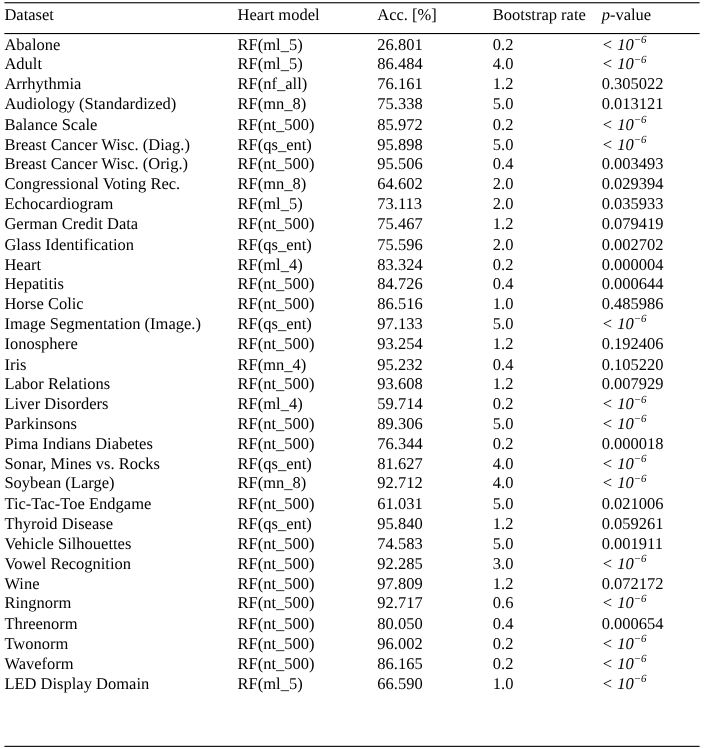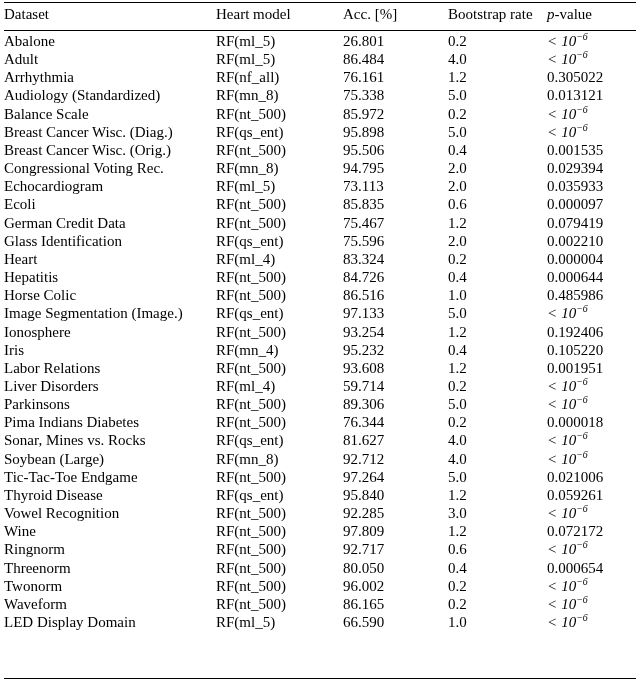--- a/index.html
+++ b/index.html
@@ -174,56 +174,49 @@
           <td>RF(qs_ent)</td>
           <td>95.898</td>
           <td>5.0</td>
           <td><span class="pval-lt"><span class="lt-sign">&lt; </span>10<sup>−6</sup></span></td>
         </tr>
         <tr>
           <td>Breast Cancer Wisc. (Orig.)</td>
           <td>RF(nt_500)</td>
           <td>95.506</td>
           <td>0.4</td>
-          <td><span>0.001535</span></td>
+          <td><span>0.003493</span></td>
         </tr>
         <tr>
           <td>Congressional Voting Rec.</td>
           <td>RF(mn_8)</td>
-          <td>94.795</td>
+          <td>64.602</td>
           <td>2.0</td>
           <td><span>0.029394</span></td>
         </tr>
         <tr>
           <td>Echocardiogram</td>
           <td>RF(ml_5)</td>
           <td>73.113</td>
           <td>2.0</td>
           <td><span>0.035933</span></td>
         </tr>
         <tr>
-          <td>Ecoli</td>
-          <td>RF(nt_500)</td>
-          <td>85.835</td>
-          <td>0.6</td>
-          <td><span>0.000097</span></td>
-        </tr>
-        <tr>
           <td>German Credit Data</td>
           <td>RF(nt_500)</td>
           <td>75.467</td>
           <td>1.2</td>
           <td><span>0.079419</span></td>
         </tr>
         <tr>
           <td>Glass Identification</td>
           <td>RF(qs_ent)</td>
           <td>75.596</td>
           <td>2.0</td>
-          <td><span>0.002210</span></td>
+          <td><span>0.002702</span></td>
         </tr>
         <tr>
           <td>Heart</td>
           <td>RF(ml_4)</td>
           <td>83.324</td>
           <td>0.2</td>
           <td><span>0.000004</span></td>
         </tr>
         <tr>
           <td>Hepatitis</td>
@@ -258,21 +251,21 @@
           <td>RF(mn_4)</td>
           <td>95.232</td>
           <td>0.4</td>
           <td><span>0.105220</span></td>
         </tr>
         <tr>
           <td>Labor Relations</td>
           <td>RF(nt_500)</td>
           <td>93.608</td>
           <td>1.2</td>
-          <td><span>0.001951</span></td>
+          <td><span>0.007929</span></td>
         </tr>
         <tr>
           <td>Liver Disorders</td>
           <td>RF(ml_4)</td>
           <td>59.714</td>
           <td>0.2</td>
           <td><span class="pval-lt"><span class="lt-sign">&lt; </span>10<sup>−6</sup></span></td>
         </tr>
         <tr>
           <td>Parkinsons</td>
@@ -298,30 +291,37 @@
         <tr>
           <td>Soybean (Large)</td>
           <td>RF(mn_8)</td>
           <td>92.712</td>
           <td>4.0</td>
           <td><span class="pval-lt"><span class="lt-sign">&lt; </span>10<sup>−6</sup></span></td>
         </tr>
         <tr>
           <td>Tic-Tac-Toe Endgame</td>
           <td>RF(nt_500)</td>
-          <td>97.264</td>
+          <td>61.031</td>
           <td>5.0</td>
           <td><span>0.021006</span></td>
         </tr>
         <tr>
           <td>Thyroid Disease</td>
           <td>RF(qs_ent)</td>
           <td>95.840</td>
           <td>1.2</td>
           <td><span>0.059261</span></td>
+        </tr>
+        <tr>
+          <td>Vehicle Silhouettes</td>
+          <td>RF(nt_500)</td>
+          <td>74.583</td>
+          <td>5.0</td>
+          <td><span>0.001911</span></td>
         </tr>
         <tr>
           <td>Vowel Recognition</td>
           <td>RF(nt_500)</td>
           <td>92.285</td>
           <td>3.0</td>
           <td><span class="pval-lt"><span class="lt-sign">&lt; </span>10<sup>−6</sup></span></td>
         </tr>
         <tr>
           <td>Wine</td>

